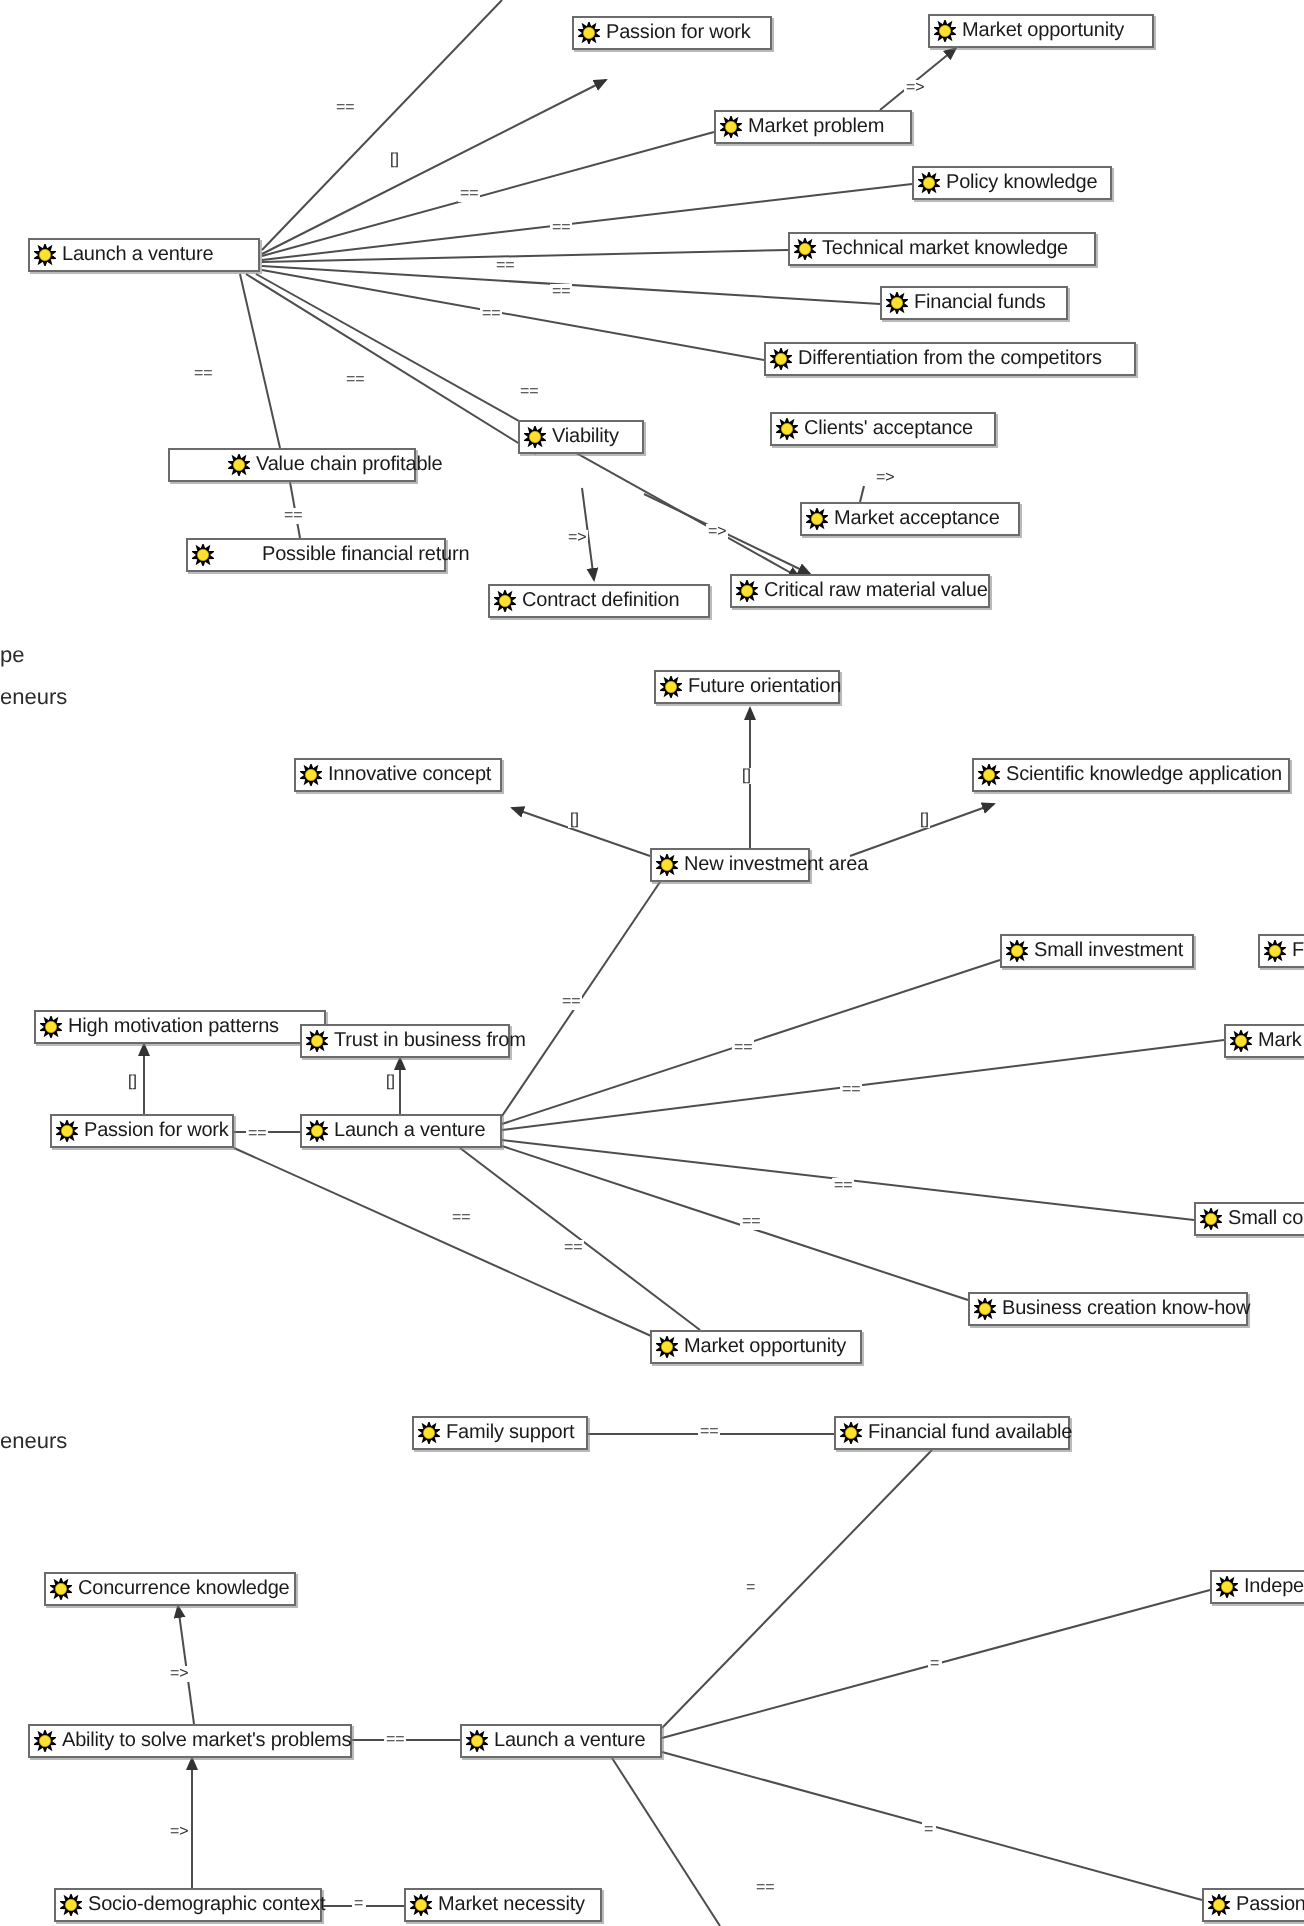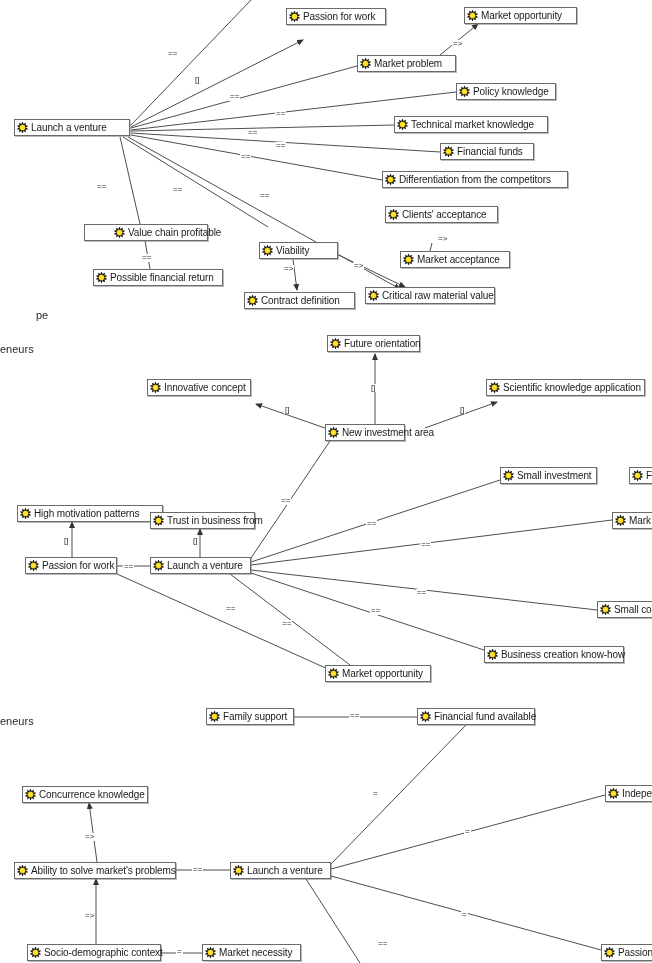--- a/index.html
+++ b/index.html
@@ -129,21 +129,21 @@
         <line x1="306" y1="879" x2="360" y2="963" stroke="#4d4d4d" stroke-width="1"></line>
         <line x1="97" y1="862" x2="89" y2="803" stroke="#4d4d4d" stroke-width="1" marker-end="url(#arrowhead)"></line>
         <line x1="176" y1="870" x2="230" y2="870" stroke="#4d4d4d" stroke-width="1"></line>
         <line x1="96" y1="944" x2="96" y2="879" stroke="#4d4d4d" stroke-width="1" marker-end="url(#arrowhead)"></line>
         <line x1="161" y1="953" x2="202" y2="953" stroke="#4d4d4d" stroke-width="1"></line>
       </g>
   </svg>
 
   <div id="node-layer">
     <div id="captions-group">
-        <div class="section-caption" style="left: 0px; top: 309px; padding-left: 36px;">pe</div>
+        <div class="section-caption" style="left: 0px; top: 322px;">pe</div>
         <div class="section-caption" style="left: 0px; top: 343px;">eneurs</div>
         <div class="section-caption" style="left: 0px; top: 715px;">eneurs</div>
       </div>
     <div id="nodes-group">
         <div class="node" style="left: 14px; top: 119px; width: 116px;">
           <span style="display: flex;">
             <svg class="nicon" viewBox="0 0 16 16" xmlns="http://www.w3.org/2000/svg">
               <polygon points="8.00,0.40 9.33,3.91 12.47,1.85 11.48,5.47 15.23,5.65 12.30,8.00 15.23,10.35 11.48,10.53 12.47,14.15 9.33,12.09 8.00,15.60 6.67,12.09 3.53,14.15 4.52,10.53 0.77,10.35 3.70,8.00 0.77,5.65 4.52,5.47 3.53,1.85 6.67,3.91" fill="#000000" stroke="#000000" stroke-width="1.1" stroke-linejoin="miter"></polygon>
               <circle cx="8" cy="8" r="4.1" fill="#FFE12E"></circle>
               <circle cx="8" cy="8" r="4.1" fill="none" stroke="#C9A700" stroke-width="0.5"></circle>
@@ -234,41 +234,41 @@
         <div class="node" style="left: 84px; top: 224px; width: 124px; padding-left: 29px;">
           <span style="display: flex;">
             <svg class="nicon" viewBox="0 0 16 16" xmlns="http://www.w3.org/2000/svg">
               <polygon points="8.00,0.40 9.33,3.91 12.47,1.85 11.48,5.47 15.23,5.65 12.30,8.00 15.23,10.35 11.48,10.53 12.47,14.15 9.33,12.09 8.00,15.60 6.67,12.09 3.53,14.15 4.52,10.53 0.77,10.35 3.70,8.00 0.77,5.65 4.52,5.47 3.53,1.85 6.67,3.91" fill="#000000" stroke="#000000" stroke-width="1.1" stroke-linejoin="miter"></polygon>
               <circle cx="8" cy="8" r="4.1" fill="#FFE12E"></circle>
               <circle cx="8" cy="8" r="4.1" fill="none" stroke="#C9A700" stroke-width="0.5"></circle>
             </svg>
           </span>
           <span class="nlabel">Value chain profitable</span>
         </div>
-        <div class="node" style="left: 259px; top: 242px; width: 79px;">
+        <div class="node" style="left: 259px; top: 210px; width: 63px;">
           <span style="display: flex;">
             <svg class="nicon" viewBox="0 0 16 16" xmlns="http://www.w3.org/2000/svg">
               <polygon points="8.00,0.40 9.33,3.91 12.47,1.85 11.48,5.47 15.23,5.65 12.30,8.00 15.23,10.35 11.48,10.53 12.47,14.15 9.33,12.09 8.00,15.60 6.67,12.09 3.53,14.15 4.52,10.53 0.77,10.35 3.70,8.00 0.77,5.65 4.52,5.47 3.53,1.85 6.67,3.91" fill="#000000" stroke="#000000" stroke-width="1.1" stroke-linejoin="miter"></polygon>
               <circle cx="8" cy="8" r="4.1" fill="#FFE12E"></circle>
               <circle cx="8" cy="8" r="4.1" fill="none" stroke="#C9A700" stroke-width="0.5"></circle>
             </svg>
           </span>
           <span class="nlabel">Viability</span>
         </div>
         <div class="node" style="left: 400px; top: 251px; width: 110px;">
           <span style="display: flex;">
             <svg class="nicon" viewBox="0 0 16 16" xmlns="http://www.w3.org/2000/svg">
               <polygon points="8.00,0.40 9.33,3.91 12.47,1.85 11.48,5.47 15.23,5.65 12.30,8.00 15.23,10.35 11.48,10.53 12.47,14.15 9.33,12.09 8.00,15.60 6.67,12.09 3.53,14.15 4.52,10.53 0.77,10.35 3.70,8.00 0.77,5.65 4.52,5.47 3.53,1.85 6.67,3.91" fill="#000000" stroke="#000000" stroke-width="1.1" stroke-linejoin="miter"></polygon>
               <circle cx="8" cy="8" r="4.1" fill="#FFE12E"></circle>
               <circle cx="8" cy="8" r="4.1" fill="none" stroke="#C9A700" stroke-width="0.5"></circle>
             </svg>
           </span>
           <span class="nlabel">Market acceptance</span>
         </div>
-        <div class="node" style="left: 93px; top: 269px; width: 130px;">
+        <div class="node" style="left: 93px; top: 269px; width: 130px; gap: 21px;">
           <span style="display: flex;">
             <svg class="nicon" viewBox="0 0 16 16" xmlns="http://www.w3.org/2000/svg">
               <polygon points="8.00,0.40 9.33,3.91 12.47,1.85 11.48,5.47 15.23,5.65 12.30,8.00 15.23,10.35 11.48,10.53 12.47,14.15 9.33,12.09 8.00,15.60 6.67,12.09 3.53,14.15 4.52,10.53 0.77,10.35 3.70,8.00 0.77,5.65 4.52,5.47 3.53,1.85 6.67,3.91" fill="#000000" stroke="#000000" stroke-width="1.1" stroke-linejoin="miter"></polygon>
               <circle cx="8" cy="8" r="4.1" fill="#FFE12E"></circle>
               <circle cx="8" cy="8" r="4.1" fill="none" stroke="#C9A700" stroke-width="0.5"></circle>
             </svg>
           </span>
           <span class="nlabel">Possible financial return</span>
         </div>
         <div class="node" style="left: 244px; top: 292px; width: 111px;">

